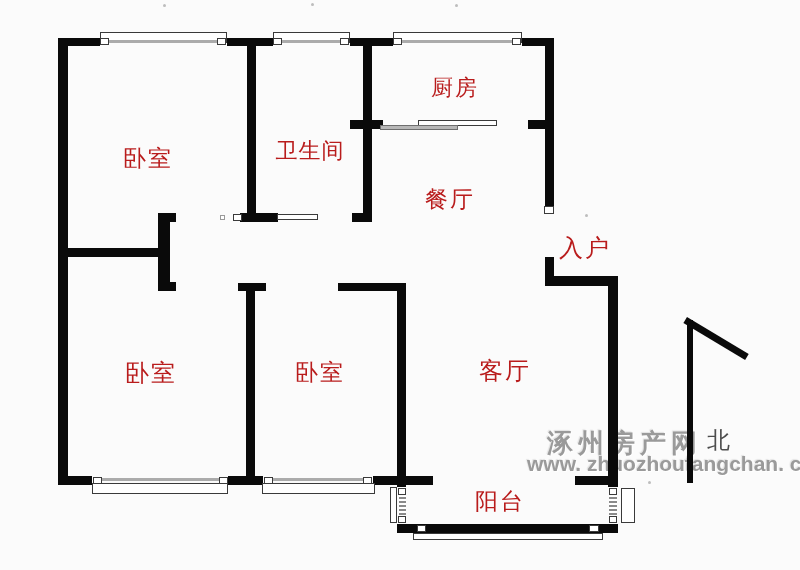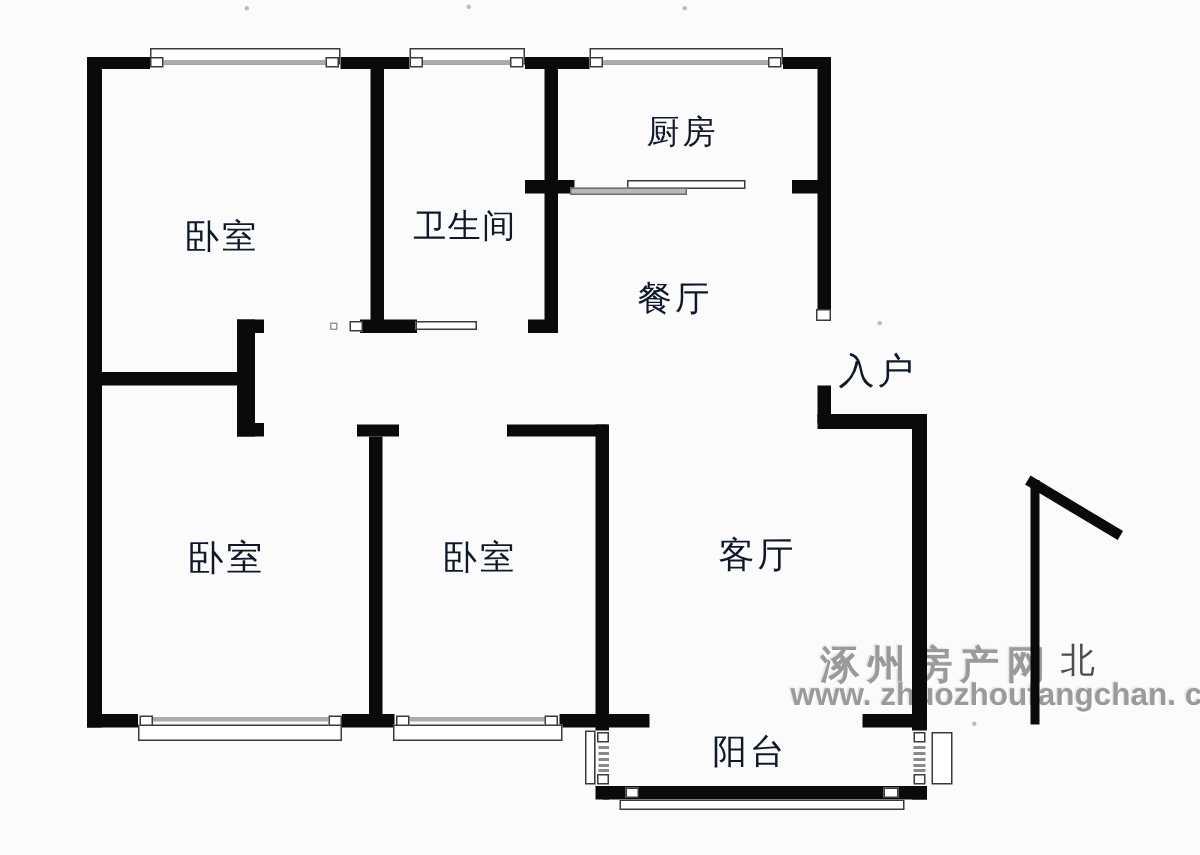--- a/index.html
+++ b/index.html
@@ -15,21 +15,21 @@
   .cover{background:#fbfbfb;}
   .trect{background:#ffffff;border:1px solid #3a3a3a;}
   .trect.gray{background:#b7b7b7;border-color:#6e6e6e;}
   .trect.light{border-color:#9a9a9a;}
   .gbar{background:#ababab;}
   .hatch{background:repeating-linear-gradient(0deg,#8a8a8a 0 2px,#ffffff 2px 4px);}
   .dot{background:#bdbdbd;border-radius:50%;width:3px;height:3px;}
   .diag{background:#0a0a0a;transform-origin:0 0;}
   .room-label{
     transform:translate(-50%,-50%);
-    color:#0f172a;white-space:nowrap;line-height:1;
+    color:#b91c1c;white-space:nowrap;line-height:1;
   }
   .north-label{
     color:#4d4d4d;font-size:23px;line-height:1;white-space:nowrap;
   }
   .wm1{
     left:547px;top:431px;font-size:26px;font-weight:bold;letter-spacing:5px;
     color:#9a9a9a;text-shadow:1px 1px 1px #ffffff,-1px -1px 1px #e2e2e2;
     white-space:nowrap;line-height:1;
   }
   .wm2{

